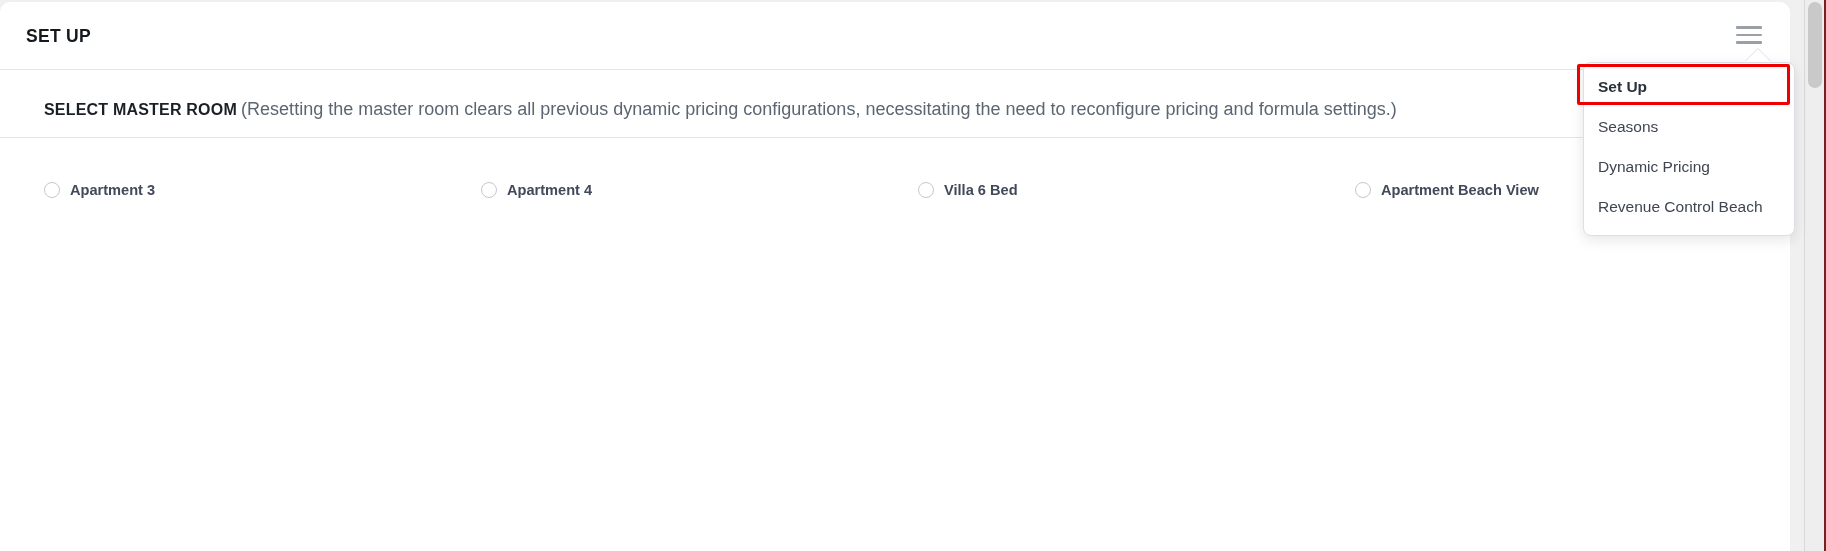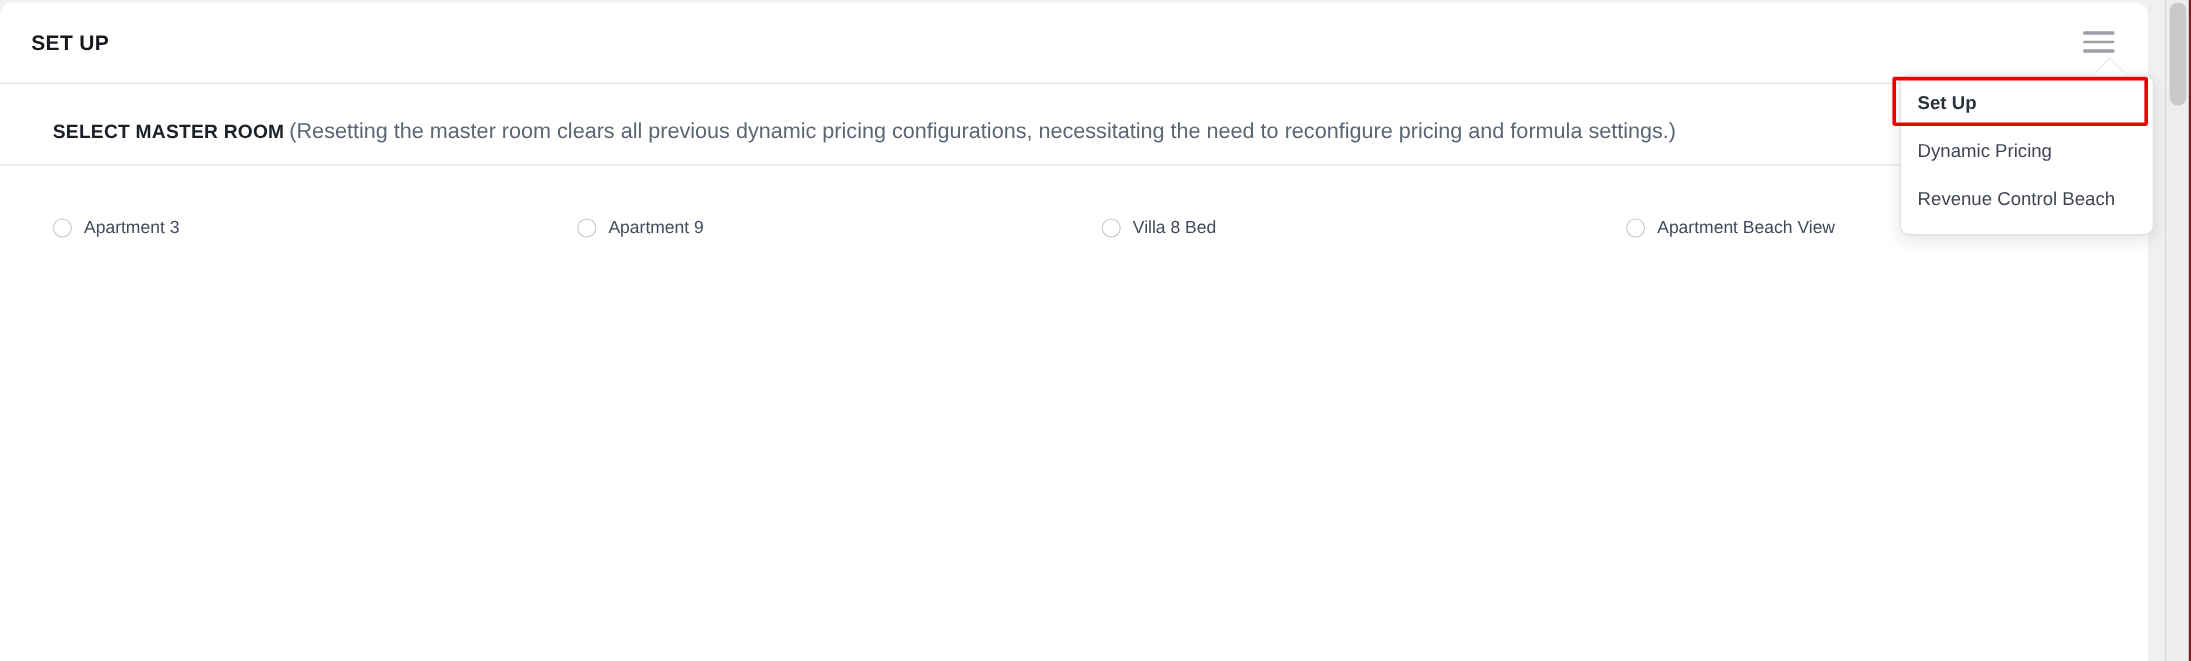--- a/index.html
+++ b/index.html
@@ -124,20 +124,21 @@
   
   .radio-grid {
     position: absolute;
     left: 44px;
     top: 172px;
     width: 1500px;
     display: grid;
     grid-template-columns: 437px 437px 437px 300px;
     grid-auto-rows: 31px;
     grid-auto-flow: column;
+    font-weight: bold;
   }
   .radio-item {
     display: flex;
     align-items: center;
     gap: 10px;
     cursor: pointer;
     height: 31px;
   }
   .radio-mark {
     width: 16px;
@@ -257,38 +258,39 @@
     </div>
     <div class="section-divider"></div>
 
     <div class="radio-grid" id="radio-grid">
         <div class="radio-item">
           <span class="radio-mark"></span>
           <span class="radio-label">Apartment 3</span>
         </div>
         <div class="radio-item">
           <span class="radio-mark"></span>
-          <span class="radio-label">Apartment 9</span>
+          <span class="radio-label">Apartment 4</span>
         </div>
         <div class="radio-item">
           <span class="radio-mark"></span>
-          <span class="radio-label">Villa 8 Bed</span>
+          <span class="radio-label">Villa 6 Bed</span>
         </div>
         <div class="radio-item">
           <span class="radio-mark"></span>
           <span class="radio-label">Apartment Beach View</span>
         </div>
       </div>
 
   </div>
 
   <div class="menu-caret"></div>
 
   <div class="menu" id="menu">
       <div class="menu-item active">Set Up</div>
+      <div class="menu-item">Seasons</div>
       <div class="menu-item">Dynamic Pricing</div>
       <div class="menu-item">Revenue Control Beach</div>
     </div>
 
   <div class="menu-highlight"></div>
 
   <div class="scroll-track">
     <div class="scroll-thumb"></div>
   </div>
   <div class="scroll-edge"></div>

